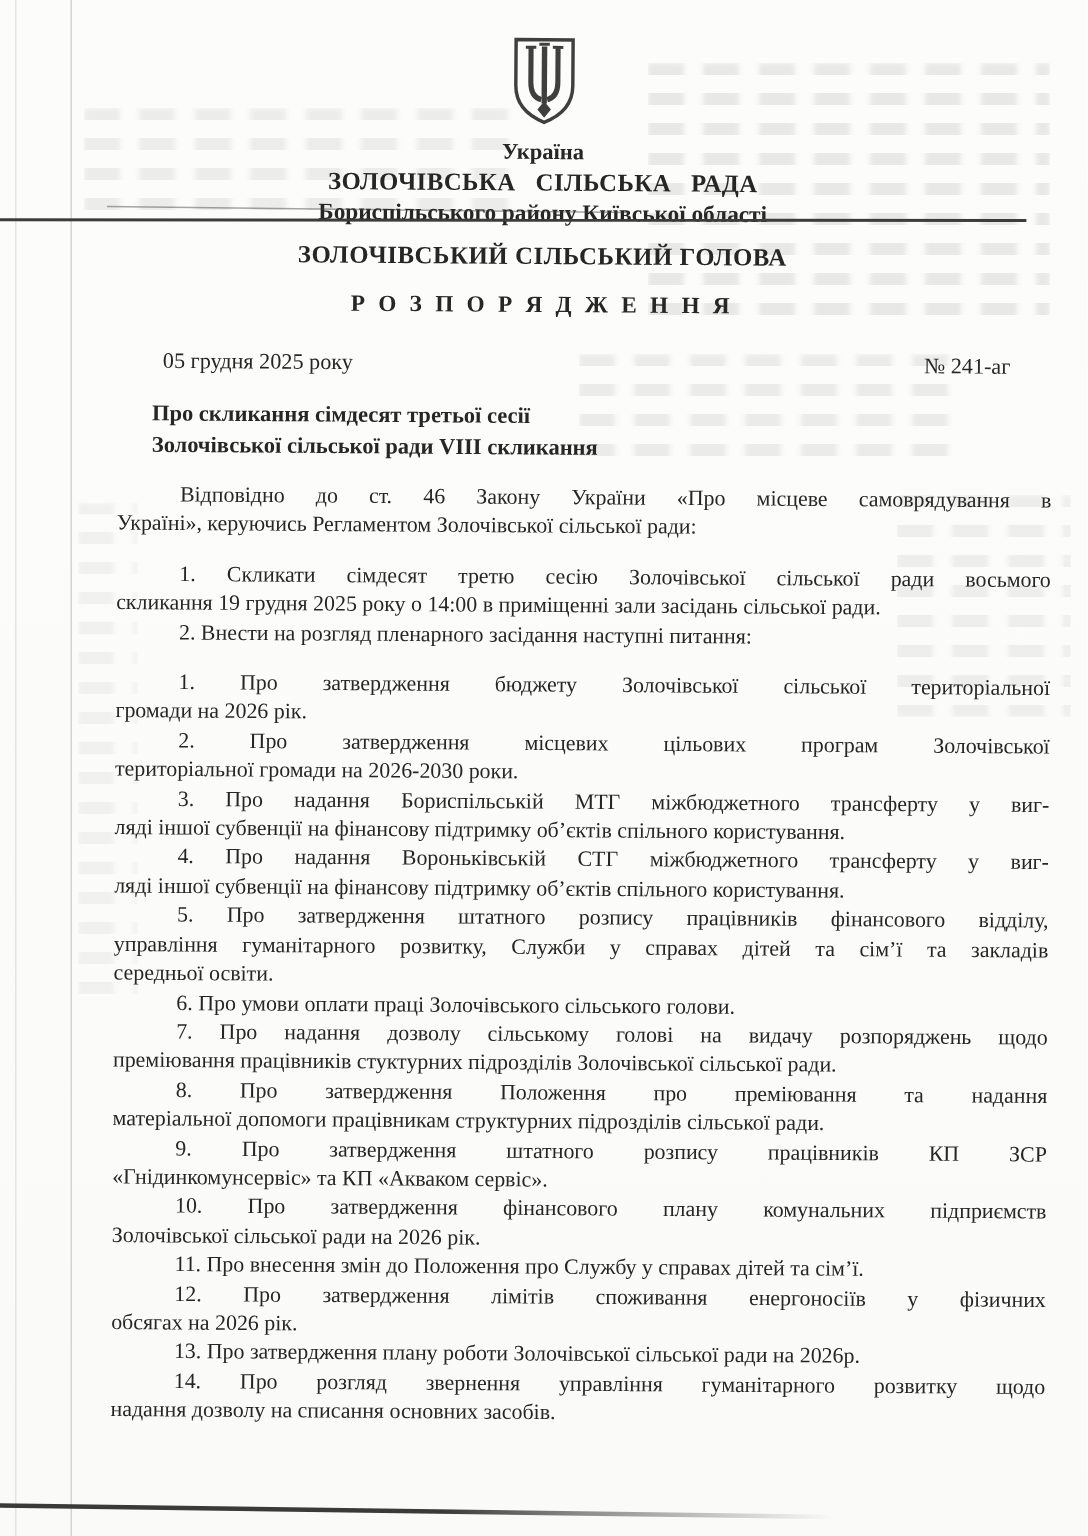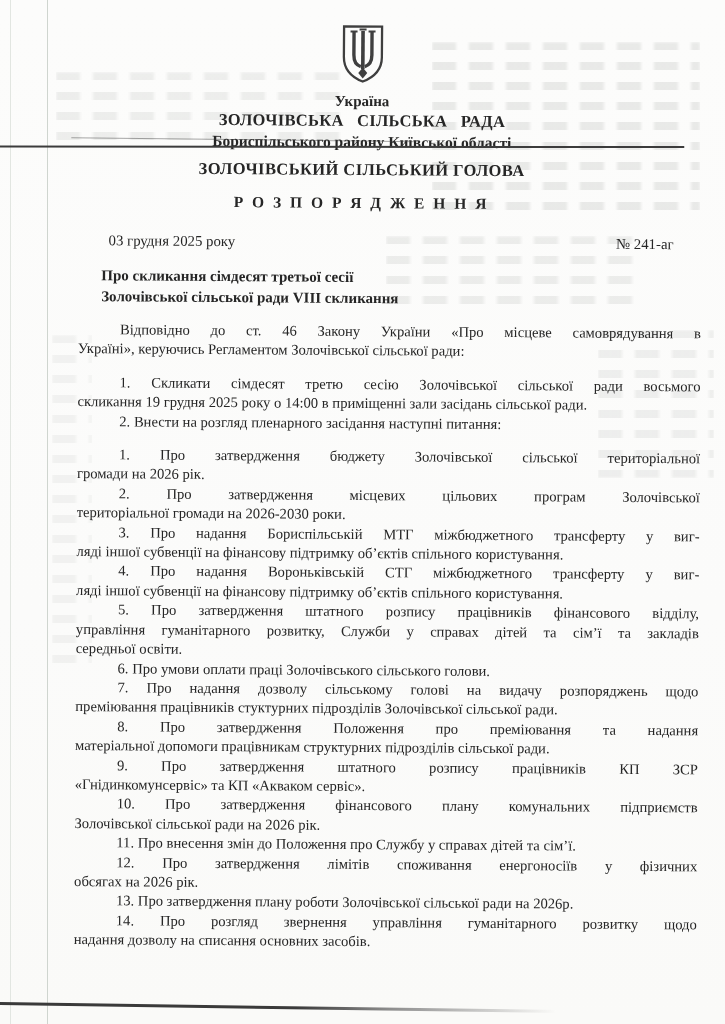--- a/index.html
+++ b/index.html
@@ -92,21 +92,21 @@
     <div class="h-council">ЗОЛОЧІВСЬКА СІЛЬСЬКА РАДА</div>
     <div class="h-district">Бориспільського району Київської області</div>
 
     <div class="rule-thin"></div>
     <div class="rule-main"></div>
 
     <div class="h-authority">ЗОЛОЧІВСЬКИЙ СІЛЬСЬКИЙ ГОЛОВА</div>
     <div class="h-doctype">Р О З П О Р Я Д Ж Е Н Н Я</div>
 
     <div class="meta">
-      <span class="meta-date">03 грудня 2025 року</span>
+      <span class="meta-date">05 грудня 2025 року</span>
       <span class="meta-num">№ 241-аг</span>
     </div>
 
     <div class="subject">
       <div>Про скликання сімдесят третьої сесії</div>
       <div>Золочівської сільської ради VIII скликання</div>
     </div>
 
     <div class="content">
         <div class="para">

